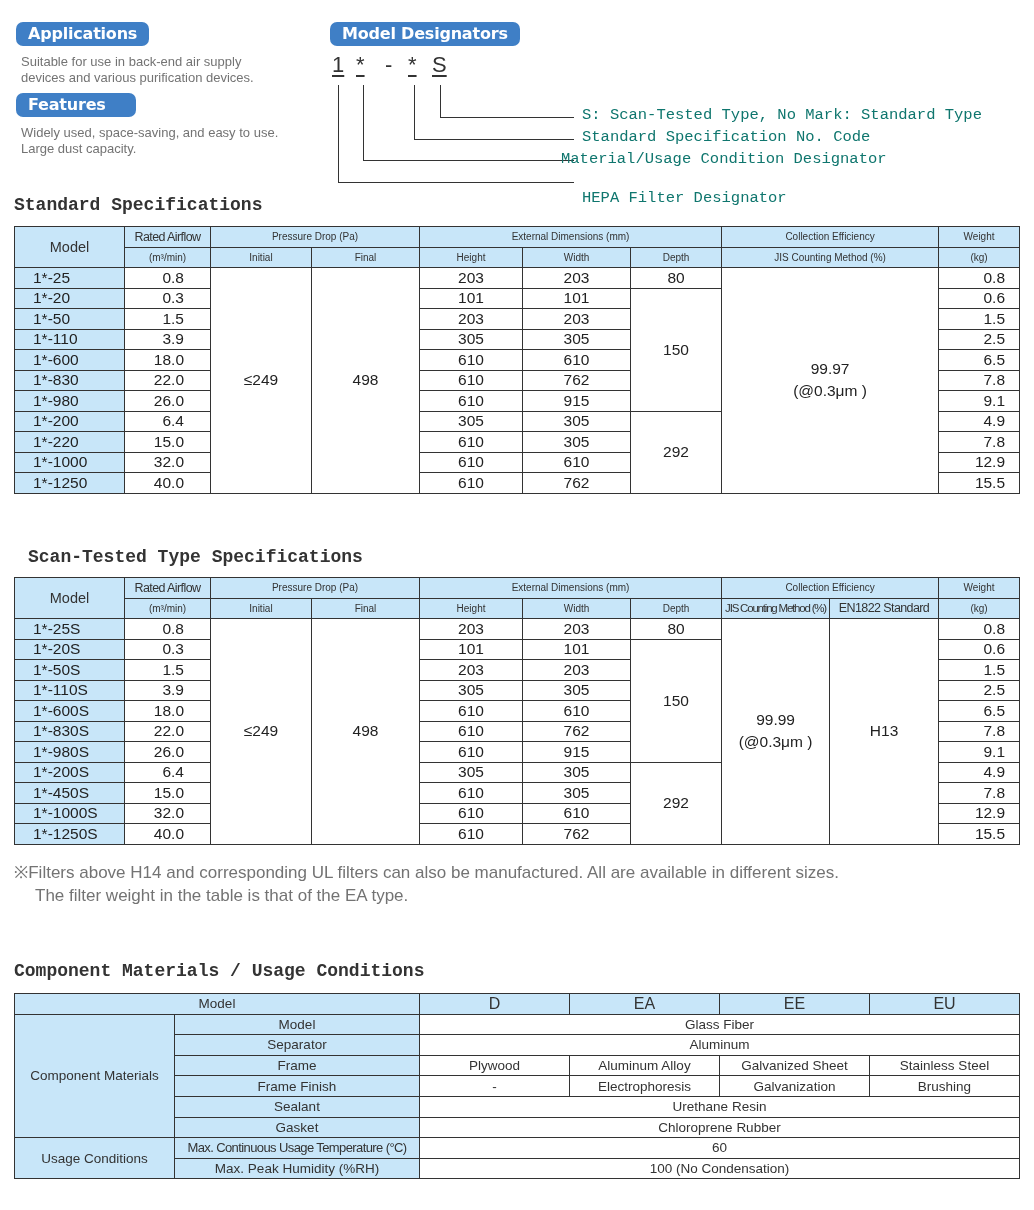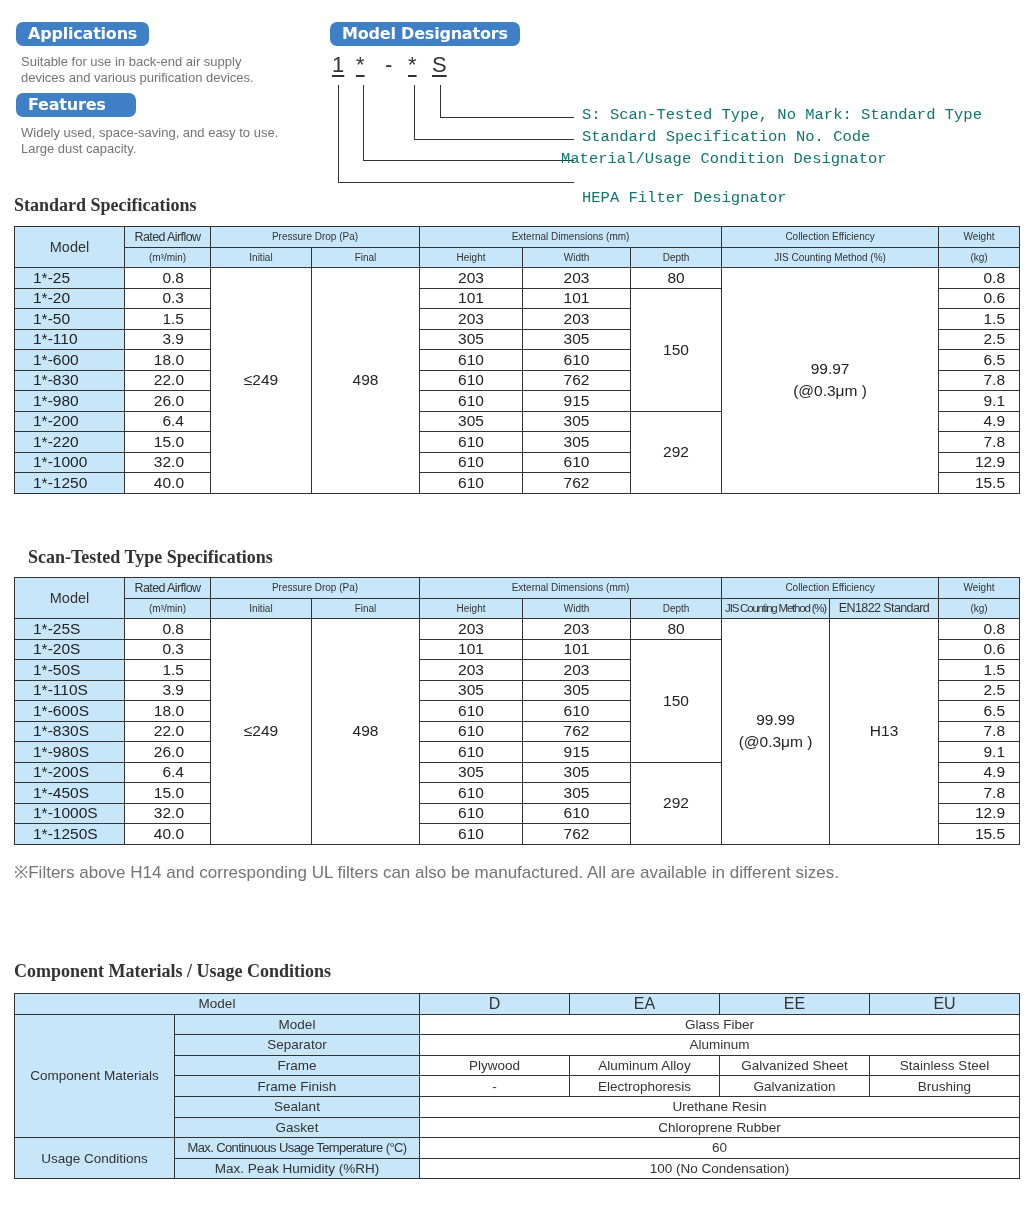--- a/index.html
+++ b/index.html
@@ -4,21 +4,21 @@
 <style>
   * { box-sizing: border-box; margin: 0; padding: 0; }
   html, body { width: 1034px; height: 1210px; background: #ffffff; overflow: hidden; }
   body { position: relative; font-family: "DejaVu Sans", sans-serif; color: #222; }
   .badge {
     position: absolute; background: #3f7fc6; color: #fff; font-weight: bold;
     font-size: 16px; line-height: 24px; padding: 0 12px; border-radius: 7px;
     font-family: "DejaVu Sans", sans-serif; letter-spacing: -0.2px;
   }
   .desc { position: absolute; font-size: 13px; line-height: 16px; color: #737373; font-family: "Liberation Sans", sans-serif; }
-  .section-title { position: absolute; font-size: 18px; font-weight: bold; color: #333; font-family: Liberation Serif, serif; }
+  .section-title { position: absolute; font-size: 18px; font-weight: bold; color: #333; font-family: Liberation Mono, monospace; }
   .designator { position: absolute; top: 52px; left: 330px; font-size: 22px; font-family: "Liberation Sans", sans-serif; color: #333; }
   .designator span { position: absolute; top: 0; text-decoration: underline; text-underline-offset: 3px; }
   .designator span.nounder { text-decoration: none; }
   .dline { position: absolute; border-left: 1.5px solid #333; border-bottom: 1.5px solid #333; }
   .dlabel { position: absolute; font-size: 15.5px; color: #0f766e; font-family: Liberation Mono, monospace; line-height: 18px; }
 
   table.spec { position: absolute; border-collapse: collapse; table-layout: fixed; font-family: "Liberation Sans", sans-serif; }
   table.spec td, table.spec th {
     border: 1.4px solid #333; padding: 0; text-align: center; vertical-align: middle;
     font-weight: normal; overflow: hidden; white-space: nowrap;
@@ -309,20 +309,21 @@
     <td class="airflow">40.0</td>
     <td>610</td>
     <td>762</td>
     <td class="right">15.5</td>
   </tr>
 </tbody>
   </table>
 
 <div class="note" style="top:861px;">
   <div><span>※</span><span>Filters above H14 and corresponding UL filters can also be manufactured. All are available in different sizes.</span></div>
+  <div style="padding-left:21px;">The filter weight in the table is that of the EA type.</div>
 </div>
 
 <div class="section-title" style="left:14px; top:961px;">Component Materials / Usage Conditions</div>
 <table class="mat" style="left:14px; top:993px; width:1005px;">
   <colgroup>
     <col style="width:160px">
       <col style="width:245px">
       <col style="width:150px">
       <col style="width:150px">
       <col style="width:150px">

